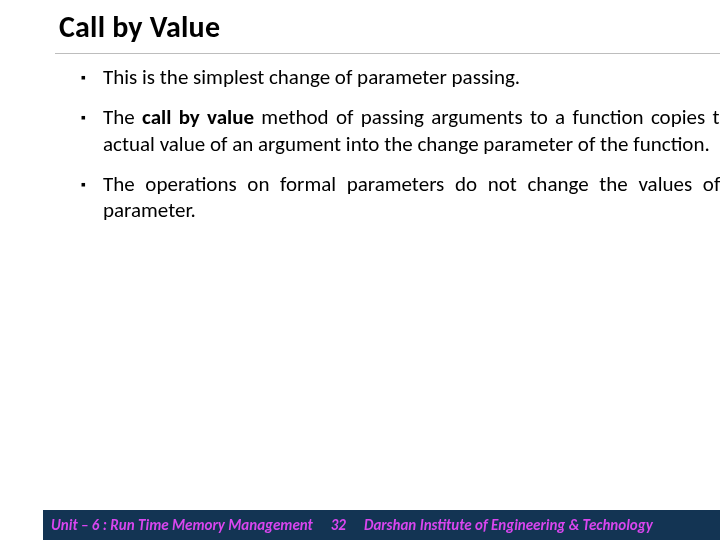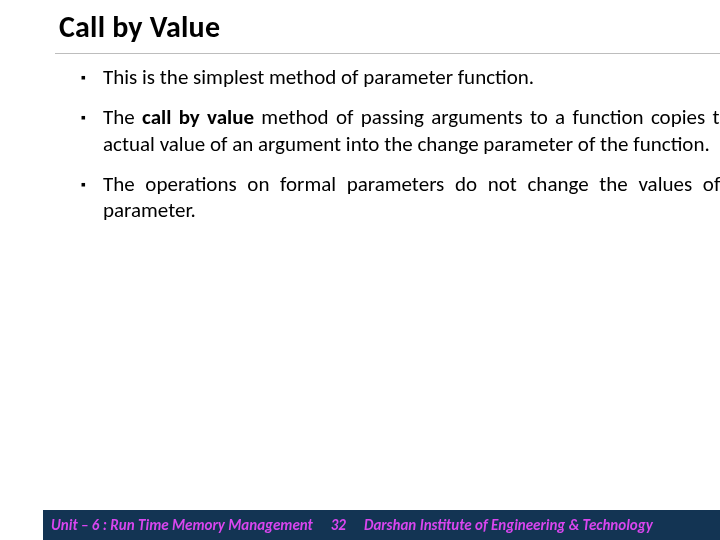--- a/index.html
+++ b/index.html
@@ -25,21 +25,21 @@
 <body>
 
 <div class="slide">
   <div class="title">Call by Value</div>
   <div class="hr"></div>
 
   <div class="content">
 
     <div class="item">
       <div class="bullet">▪</div>
-      <div class="text"><span>This is the simplest method of parameter function.</span></div>
+      <div class="text"><span>This is the simplest change of parameter passing.</span></div>
     </div>
 
     <div class="item">
       <div class="bullet">▪</div>
       <div class="text"><span>The </span><span class="bold">call by value </span><span>method of passing arguments to a function copies the actual value of an argument into the change parameter of the function.</span></div>
     </div>
 
     <div class="item">
       <div class="bullet">▪</div>
       <div class="text"><span>The operations on formal parameters do not change the values of a parameter.</span></div>

